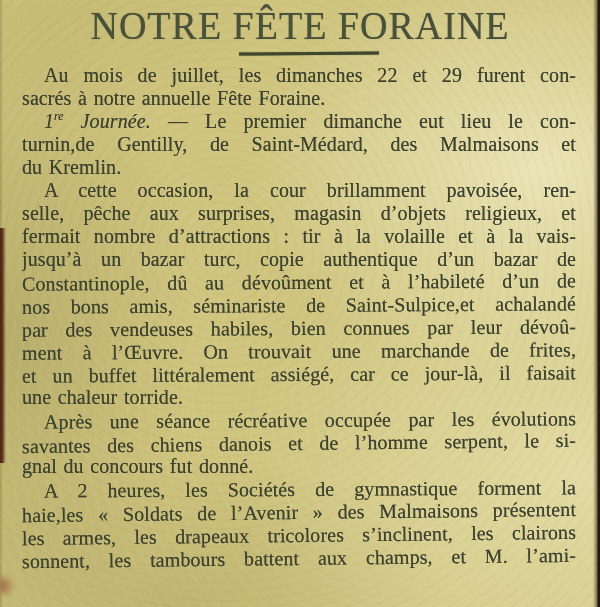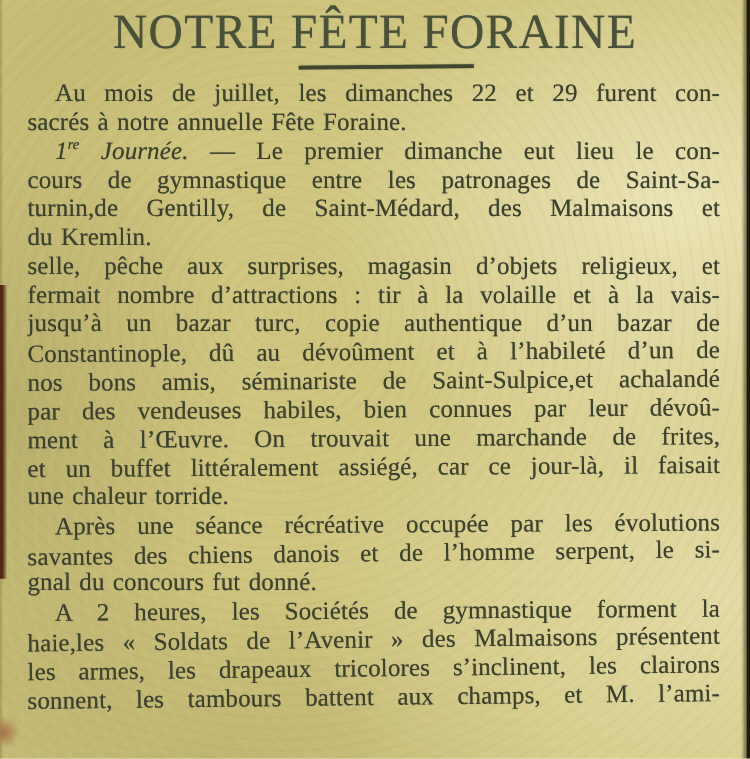--- a/index.html
+++ b/index.html
@@ -131,26 +131,26 @@
 
   <div class="body">
 
     <div class="para">
       <div class="line indent">Au mois de juillet, les dimanches 22 et 29 furent con-</div>
       <div class="line last">sacrés à notre annuelle Fête Foraine.</div>
     </div>
 
     <div class="para">
       <div class="line indent wrap"><span class="ital"><span>1</span><sup class="sup">re</sup><span> Journée.</span></span><span> — Le premier dimanche eut lieu le con-</span></div>
-      <div class="line">cours de gymnastique entre les patronages de Saint-Sa-</div>
       <div class="line">turnin,de Gentilly, de Saint-Médard, des Malmaisons et</div>
       <div class="line last">du Kremlin.</div>
     </div>
 
     <div class="para">
+      <div class="line indent">A cette occasion, la cour brillamment pavoisée, ren-</div>
       <div class="line">selle, pêche aux surprises, magasin d’objets religieux, et</div>
       <div class="line">fermait nombre d’attractions : tir à la volaille et à la vais-</div>
       <div class="line">jusqu’à un bazar turc, copie authentique d’un bazar de</div>
       <div class="line tilt1">Constantinople, dû au dévoûment et à l’habileté d’un de</div>
       <div class="line tilt1">nos bons amis, séminariste de Saint-Sulpice,et achalandé</div>
       <div class="line tilt1">par des vendeuses habiles, bien connues par leur dévoû-</div>
       <div class="line tilt1">ment à l’Œuvre. On trouvait une marchande de frites,</div>
       <div class="line tilt1">et un buffet littéralement assiégé, car ce jour-là, il faisait</div>
       <div class="line last">une chaleur torride.</div>
     </div>

